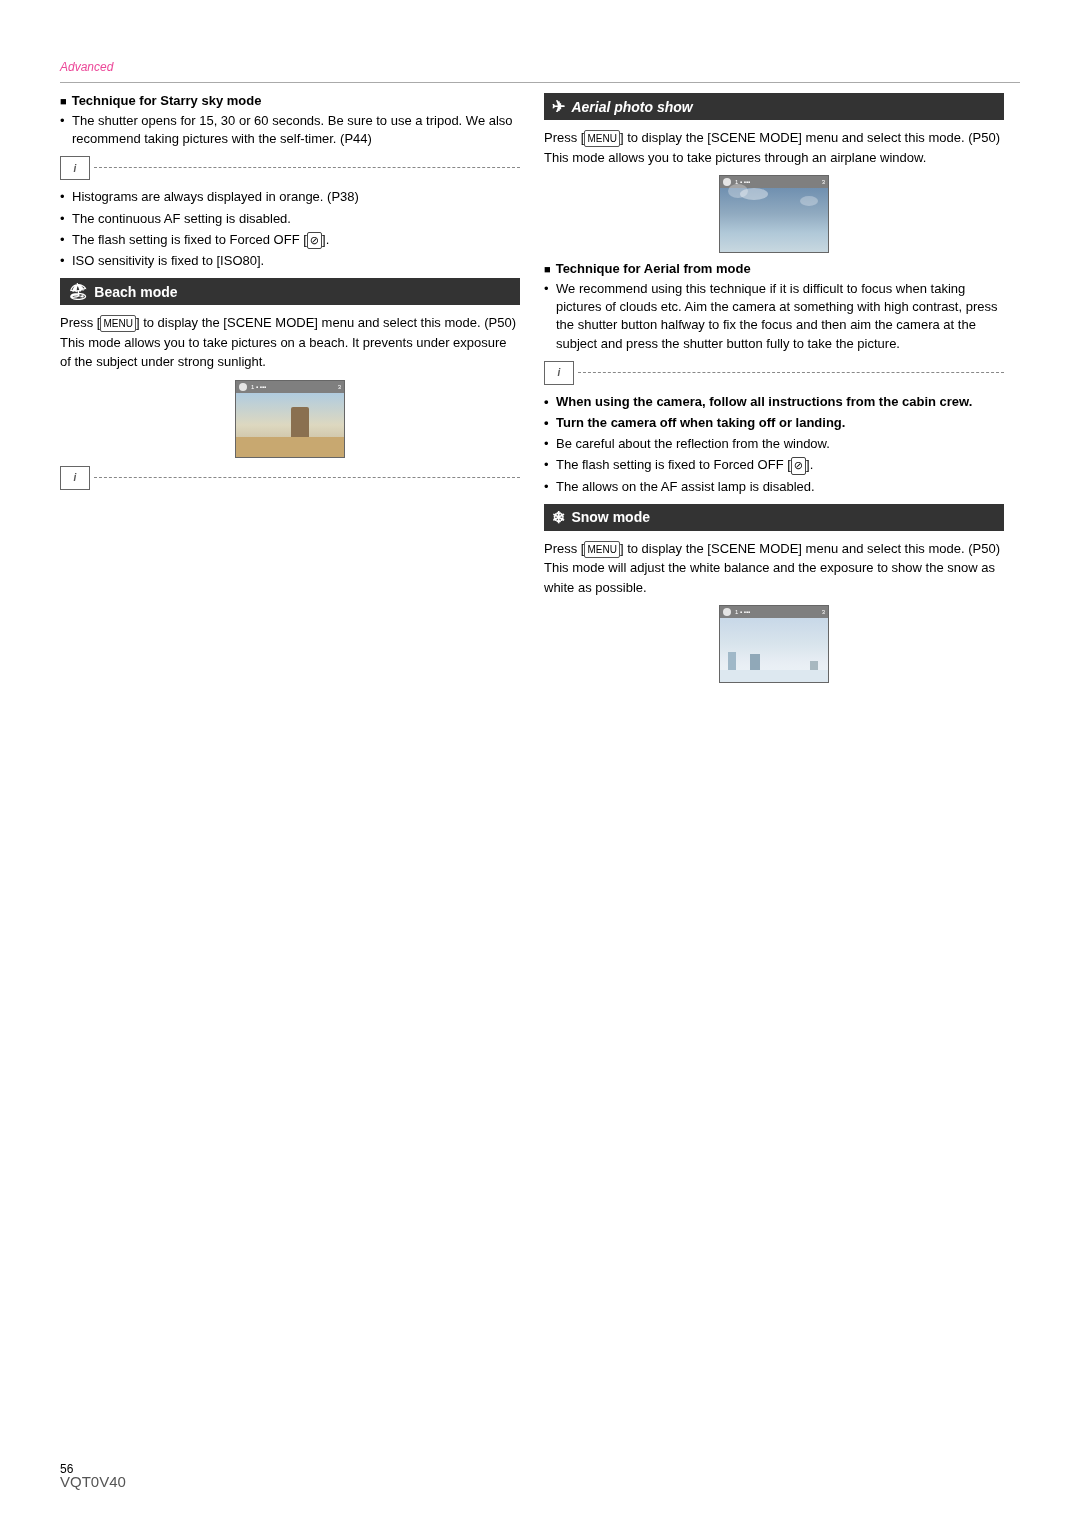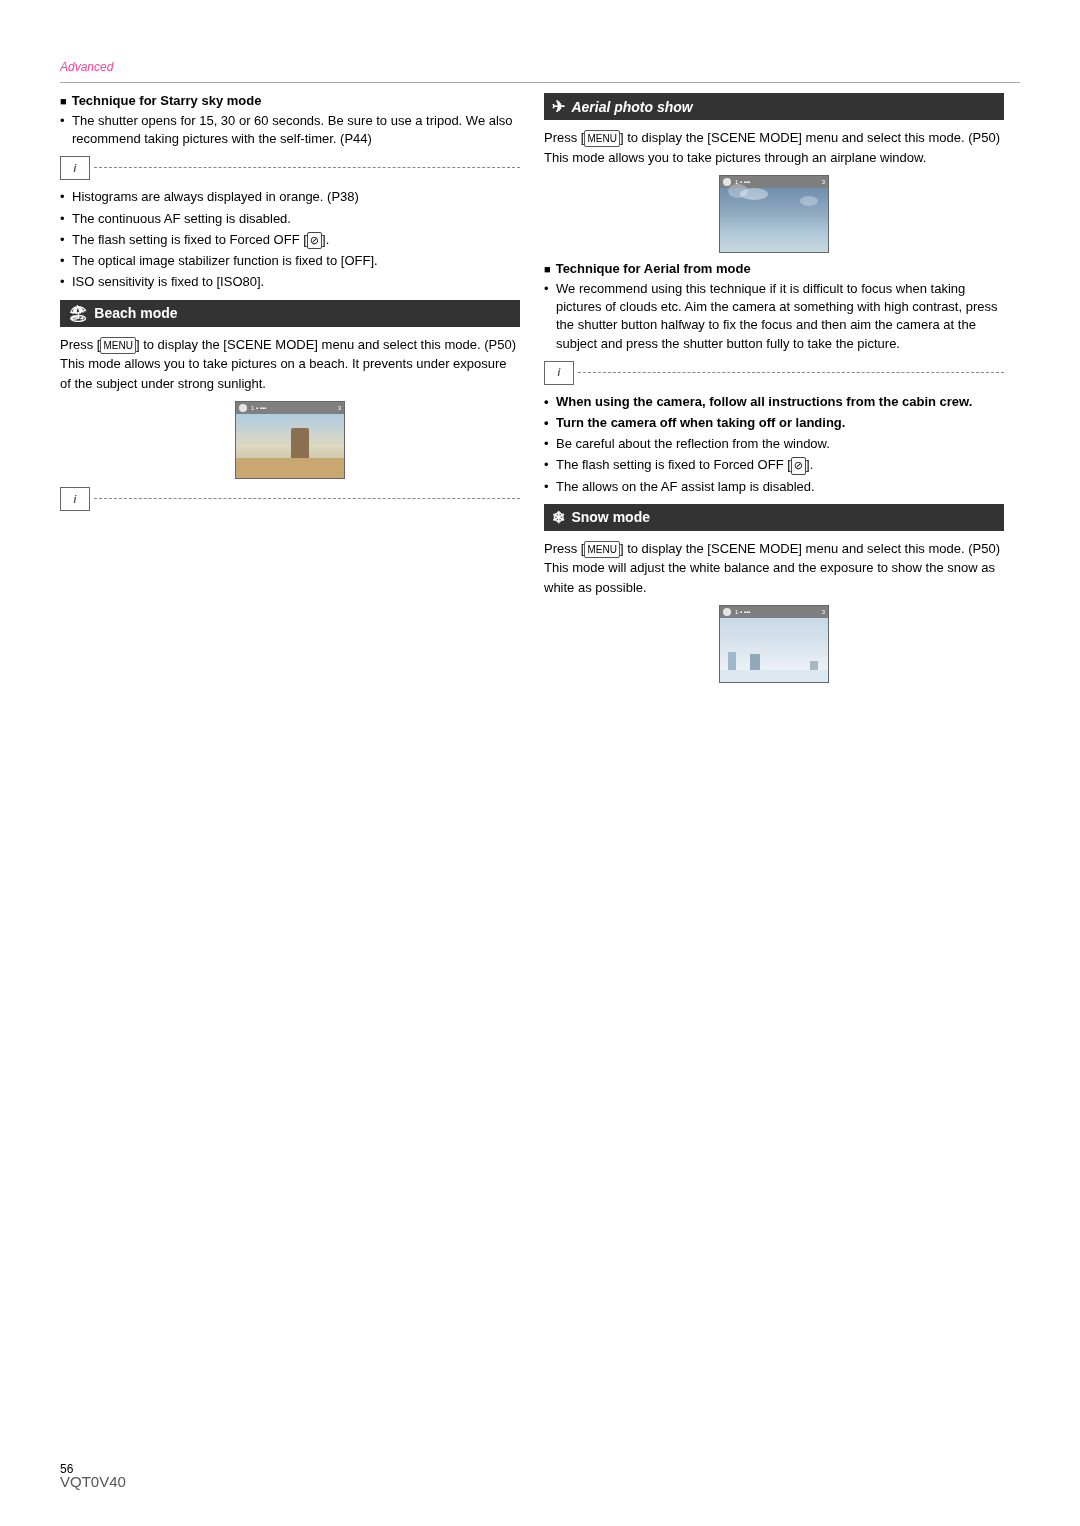--- a/index.html
+++ b/index.html
@@ -199,21 +199,20 @@
       </ul>
 
       <div class="note-row">
         <div class="note-icon-box" style="font-style:italic;font-size:10px;color:#555;">i</div>
         <div class="dashed-rule"></div>
       </div>
       <ul class="bullet-list">
         <li>Histograms are always displayed in orange. (P38)</li>
         <li>The continuous AF setting is disabled.</li>
         <li>The flash setting is fixed to Forced OFF [<span style="display:inline-flex;align-items:center;border:1px solid #444;border-radius:2px;padding:0 2px;font-size:11px;">⊘</span>].</li>
-        <li>The optical image stabilizer function is fixed to [OFF].</li>
         <li>ISO sensitivity is fixed to [ISO80].</li>
       </ul>
 
       <div class="section-header">
         <span class="icon">🏖</span>
         <span>Beach mode</span>
       </div>
 
       <p class="body-text">Press [<span style="display:inline-flex;align-items:center;border:1px solid #555;border-radius:2px;padding:0 2px;font-size:10px;">MENU</span>] to display the [SCENE MODE] menu and select this mode. (P50)
       This mode allows you to take pictures on a beach. It prevents under exposure of the subject under strong sunlight.</p>

